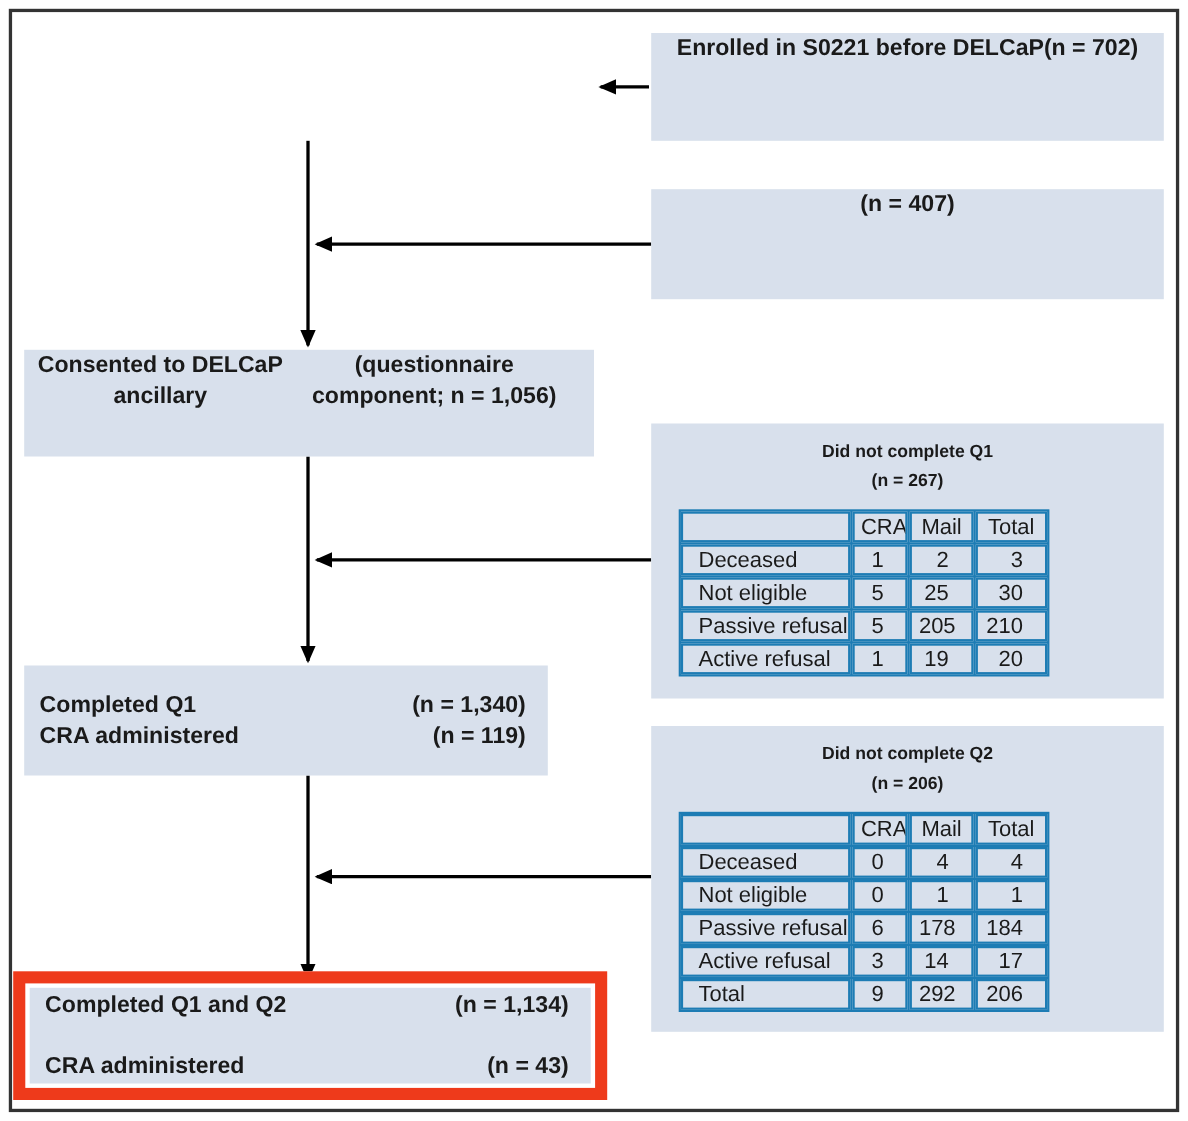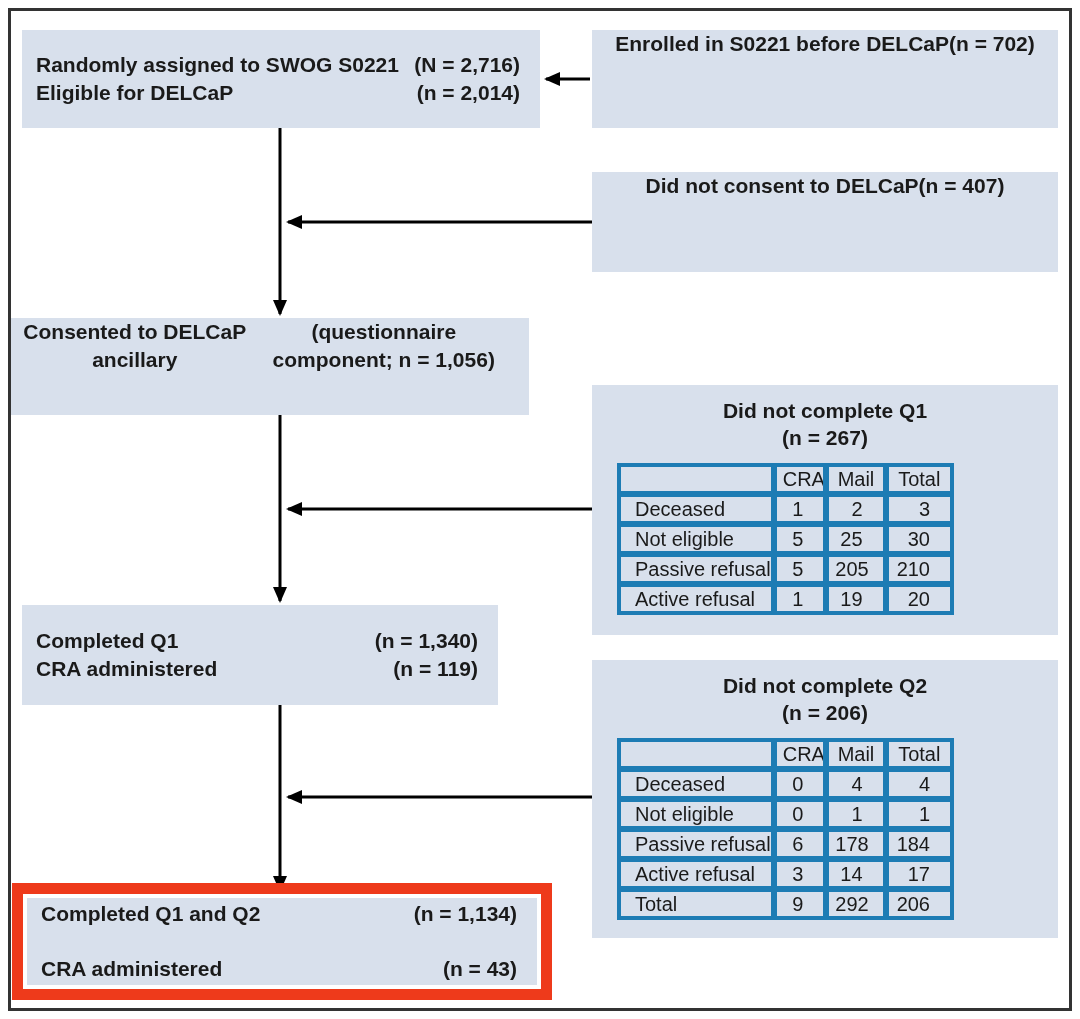--- a/index.html
+++ b/index.html
@@ -12,21 +12,21 @@
   }
   html,body{margin:0;padding:0;background:#ffffff;}
   body{font-family:"Liberation Sans",sans-serif;color:var(--text);}
   .stage{position:relative;width:1080px;height:1019px;background:#ffffff;overflow:hidden;}
   .frame{position:absolute;left:8px;top:8px;width:1058px;height:997px;border:3px solid var(--frame-border);}
   .fbox{position:absolute;background:var(--box-fill);font-weight:bold;font-size:21px;line-height:28px;box-sizing:border-box;}
   .split{display:flex;flex-direction:column;justify-content:center;padding:0 20px 0 14px;}
   .split .row{display:flex;justify-content:space-between;}
   .centered{display:flex;flex-direction:row;justify-content:center;text-align:center;padding:0 10px;}
   .panel{position:absolute;background:var(--box-fill);box-sizing:border-box;padding-top:12px;}
-  .panel .ptitle,.panel .psub{text-align:center;font-weight:bold;font-size:21px;line-height:27px;margin:0;}
+  .panel .ptitle,.panel .psub{text-align:center;font-weight:bold;font-size:16px;line-height:27px;margin:0;}
   .dtable{border-collapse:separate;border-spacing:2px;background:var(--table-border);margin:12px 30px 0 25px;width:337px;table-layout:fixed;}
   .dtable td{border:2px solid var(--table-border);background:var(--box-fill);font-size:20px;height:24px;padding:0 6px;font-weight:normal;white-space:nowrap;overflow:hidden;}
   .dtable td.label{text-align:left;padding-left:14px;}
   .dtable td.hdr{text-align:center;}
   .dtable td.num{text-align:right;padding-right:20px;}
   .redwrap{position:absolute;left:12px;top:883px;width:540px;height:117px;border:11px solid var(--highlight-border);background:#ffffff;box-sizing:border-box;padding:4px;}
   .redwrap .fbox{position:relative;width:100%;height:100%;gap:27px;}
   svg.arrows{position:absolute;left:0;top:0;pointer-events:none;}
   svg.arrows line{stroke:var(--arrow);stroke-width:3;}
   svg.arrows .head{fill:var(--arrow);}
@@ -45,42 +45,31 @@
     </defs>
     <line x1="590" y1="79" x2="546" y2="79" marker-end="url(#ah)"></line>
     <line x1="280" y1="128" x2="280" y2="314" marker-end="url(#ah)"></line>
     <line x1="592" y1="222" x2="288" y2="222" marker-end="url(#ah)"></line>
     <line x1="280" y1="415" x2="280" y2="601" marker-end="url(#ah)"></line>
     <line x1="592" y1="509" x2="288" y2="509" marker-end="url(#ah)"></line>
     <line x1="280" y1="705" x2="280" y2="890" marker-end="url(#ah)"></line>
     <line x1="592" y1="797" x2="288" y2="797" marker-end="url(#ah)"></line>
   </svg>
 
-  <div class="fbox split" style="left:22px;top:30px;width:518px;height:98px;">
-    <div class="row">
-      <span>Randomly assigned to SWOG S0221</span>
-      <span>(N = 2,716)</span>
-    </div>
-    <div class="row">
-      <span>Eligible for DELCaP</span>
-      <span>(n = 2,014)</span>
-    </div>
-  </div>
 
   <div class="fbox centered" style="left:592px;top:30px;width:466px;height:98px;">
     <div>Enrolled in S0221 before DELCaP</div>
     <div>(n = 702)</div>
   </div>
 
   <div class="fbox centered" style="left:592px;top:172px;width:466px;height:100px;">
-    <div>Did not consent to DELCaP</div>
     <div>(n = 407)</div>
   </div>
 
-  <div class="fbox centered" style="left:11px;top:318px;width:518px;height:97px;">
+  <div class="fbox centered" style="left:22px;top:318px;width:518px;height:97px;">
     <div>Consented to DELCaP ancillary</div>
     <div>(questionnaire component; n = 1,056)</div>
   </div>
 
   <div class="panel" style="left:592px;top:385px;width:466px;height:250px;">
     <p class="ptitle">Did not complete Q1</p>
     <p class="psub">(n = 267)</p>
     <table class="dtable">
       <colgroup>
           <col style="width:47%">

